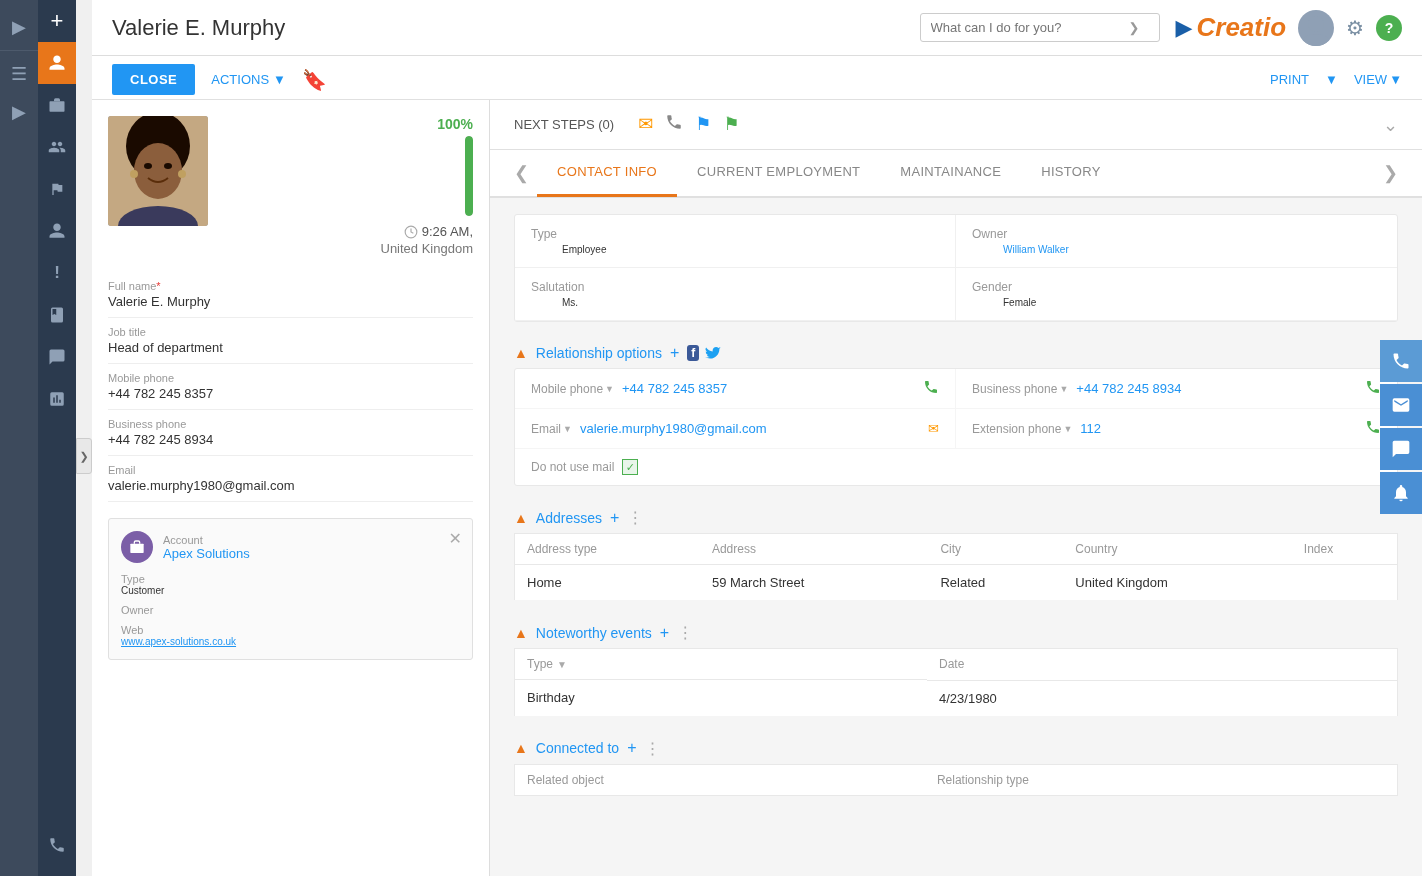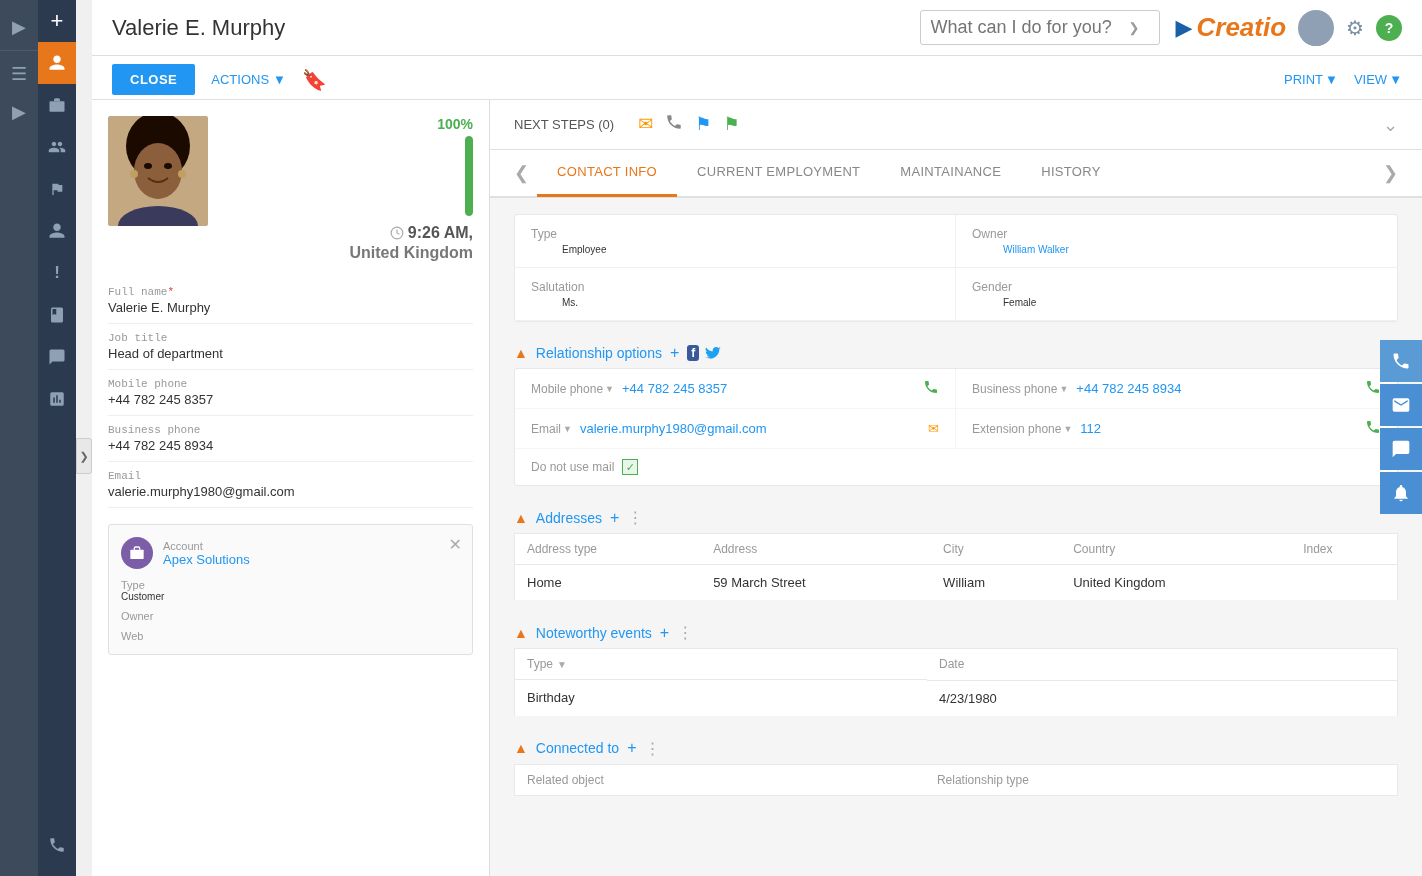--- a/index.html
+++ b/index.html
@@ -18,49 +18,49 @@
     .nav-item { width: 38px; height: 42px; display: flex; align-items: center; justify-content: center; color: #8fa0b5; cursor: pointer; font-size: 16px; }
     .nav-item.active { background: #e8761a; color: #fff; }
 
     
     .main-area { flex: 1; display: flex; flex-direction: column; overflow: hidden; }
 
     
     .top-header { background: #fff; border-bottom: 1px solid #ddd; padding: 0 20px; height: 56px; display: flex; align-items: center; gap: 16px; flex-shrink: 0; }
     .page-title { font-size: 22px; font-weight: 300; color: #333; flex: 1; }
     .search-box { border: 1px solid #ccc; border-radius: 3px; padding: 6px 10px; width: 240px; font-size: 13px; color: #999; display: flex; align-items: center; gap: 8px; }
-    .search-box input { border: none; outline: none; color: #4c1d95; font-size: 18px; width: 190px; }
+    .search-box input { border: none; outline: none; color: #4c1d95; font-size: 13px; width: 190px; }
     .search-box .search-arrow { color: #999; }
     .creatio-logo { display: flex; align-items: center; gap: 4px; }
     .logo-text { font-size: 26px; font-weight: 700; color: #e8761a; font-style: italic; }
     .btn-close { background: #2196f3; color: #fff; border: none; padding: 8px 18px; font-size: 13px; font-weight: 600; cursor: pointer; letter-spacing: 0.5px; border-radius: 2px; }
     .btn-actions { background: none; border: none; color: #2196f3; font-size: 13px; cursor: pointer; display: flex; align-items: center; gap: 4px; }
     .header-right { display: flex; align-items: center; gap: 12px; margin-left: auto; }
-    .btn-print { background: none; border: none; color: #2196f3; font-size: 13px; cursor: pointer; display: flex; align-items: flex-start; gap: 2px; }
+    .btn-print { background: none; border: none; color: #2196f3; font-size: 13px; cursor: pointer; display: flex; align-items: flex-start; gap: 16px; }
     .btn-view { background: none; border: none; color: #2196f3; font-size: 13px; cursor: pointer; display: flex; align-items: center; gap: 2px; }
     .btn-gear { color: #7a8fa3; font-size: 20px; cursor: pointer; }
     .btn-help { background: #4caf50; color: #fff; border-radius: 50%; width: 26px; height: 26px; display: flex; align-items: center; justify-content: center; font-size: 14px; font-weight: 700; cursor: pointer; }
     .user-avatar { width: 36px; height: 36px; border-radius: 50%; background: #8fa0b5; overflow: hidden; display: flex; align-items: center; justify-content: center; font-size: 20px; }
 
     
     .sub-header { background: #fff; border-bottom: 1px solid #e0e0e0; padding: 4px 20px 0; display: flex; align-items: center; gap: 16px; height: 44px; flex-shrink: 0; }
 
     
     .content-row { flex: 1; display: flex; overflow: hidden; }
 
     
     .profile-sidebar { width: 398px; background: #fff; border-right: 1px solid #ddd; overflow-y: auto; flex-shrink: 0; }
     .profile-top { padding: 16px; display: flex; gap: 12px; align-items: flex-start; }
     .profile-photo { width: 100px; height: 110px; background: #8fa0b5; border-radius: 3px; overflow: hidden; display: flex; align-items: center; justify-content: center; font-size: 60px; flex-shrink: 0; position: relative; }
-    .profile-meta { font-size: 16px; color: #777; text-align: right; display: flex; flex-direction: column; align-items: flex-end; gap: 2px; margin-top: 4px; font-weight: bold; }
+    .profile-meta { font-size: 13px; color: #777; text-align: right; display: flex; flex-direction: column; align-items: flex-end; gap: 2px; margin-top: 4px; }
     .profile-meta .meta-time { color: #555; }
 
     .profile-fields { padding: 0 16px 16px; }
     .field-group { border-bottom: 1px solid #eee; padding: 8px 0; }
-    .field-label { font-size: 11px; color: #999; margin-bottom: 2px; font-family: Liberation Mono, monospace; }
+    .field-label { font-size: 11px; color: #999; margin-bottom: 2px; }
     .field-label span.required { color: #e53935; }
     .field-value { font-size: 13px; color: #333; }
 
     
     .account-card { margin: 0 16px 16px; border: 1px solid #e0e0e0; border-radius: 3px; padding: 12px; position: relative; background: #fafafa; }
     .account-card-header { display: flex; align-items: center; gap: 10px; margin-bottom: 10px; }
     .account-icon { width: 32px; height: 32px; background: #7b5ea7; border-radius: 50%; display: flex; align-items: center; justify-content: center; color: #fff; font-size: 15px; }
     .account-name-label { font-size: 11px; color: #999; }
     .account-name-value { color: #2196f3; font-size: 13px; cursor: pointer; }
     .account-close-btn { position: absolute; top: 10px; right: 10px; color: #aaa; cursor: pointer; font-size: 16px; }
@@ -328,20 +328,21 @@
           <div class="account-fields">
             <div>
               <div class="account-field">Type</div>
               <div class="account-field-value">Customer</div>
             </div>
             <div>
               <div class="account-field">Owner</div>
             </div>
             <div>
               <div class="account-field">Web</div>
+              <div class="account-field-value link">www.apex-solutions.co.uk</div>
             </div>
           </div>
         </div>
       </div>
 
       <div class="detail-panel">
 
         <div class="next-steps-bar">
           <span class="next-steps-label">NEXT STEPS (0)</span>
           <div class="activity-icons">
@@ -480,21 +481,21 @@
                 <th>Address</th>
                 <th>City</th>
                 <th>Country</th>
                 <th>Index</th>
               </tr>
             </thead>
             <tbody>
               <tr>
                 <td>Home</td>
                 <td>59 March Street</td>
-                <td>William</td>
+                <td>Related</td>
                 <td>United Kingdom</td>
                 <td></td>
               </tr>
             </tbody>
           </table>
 
           <div class="section-header">
             <span class="section-toggle">▲</span>
             <span class="section-title">Noteworthy events</span>
             <span class="section-add">+</span>

